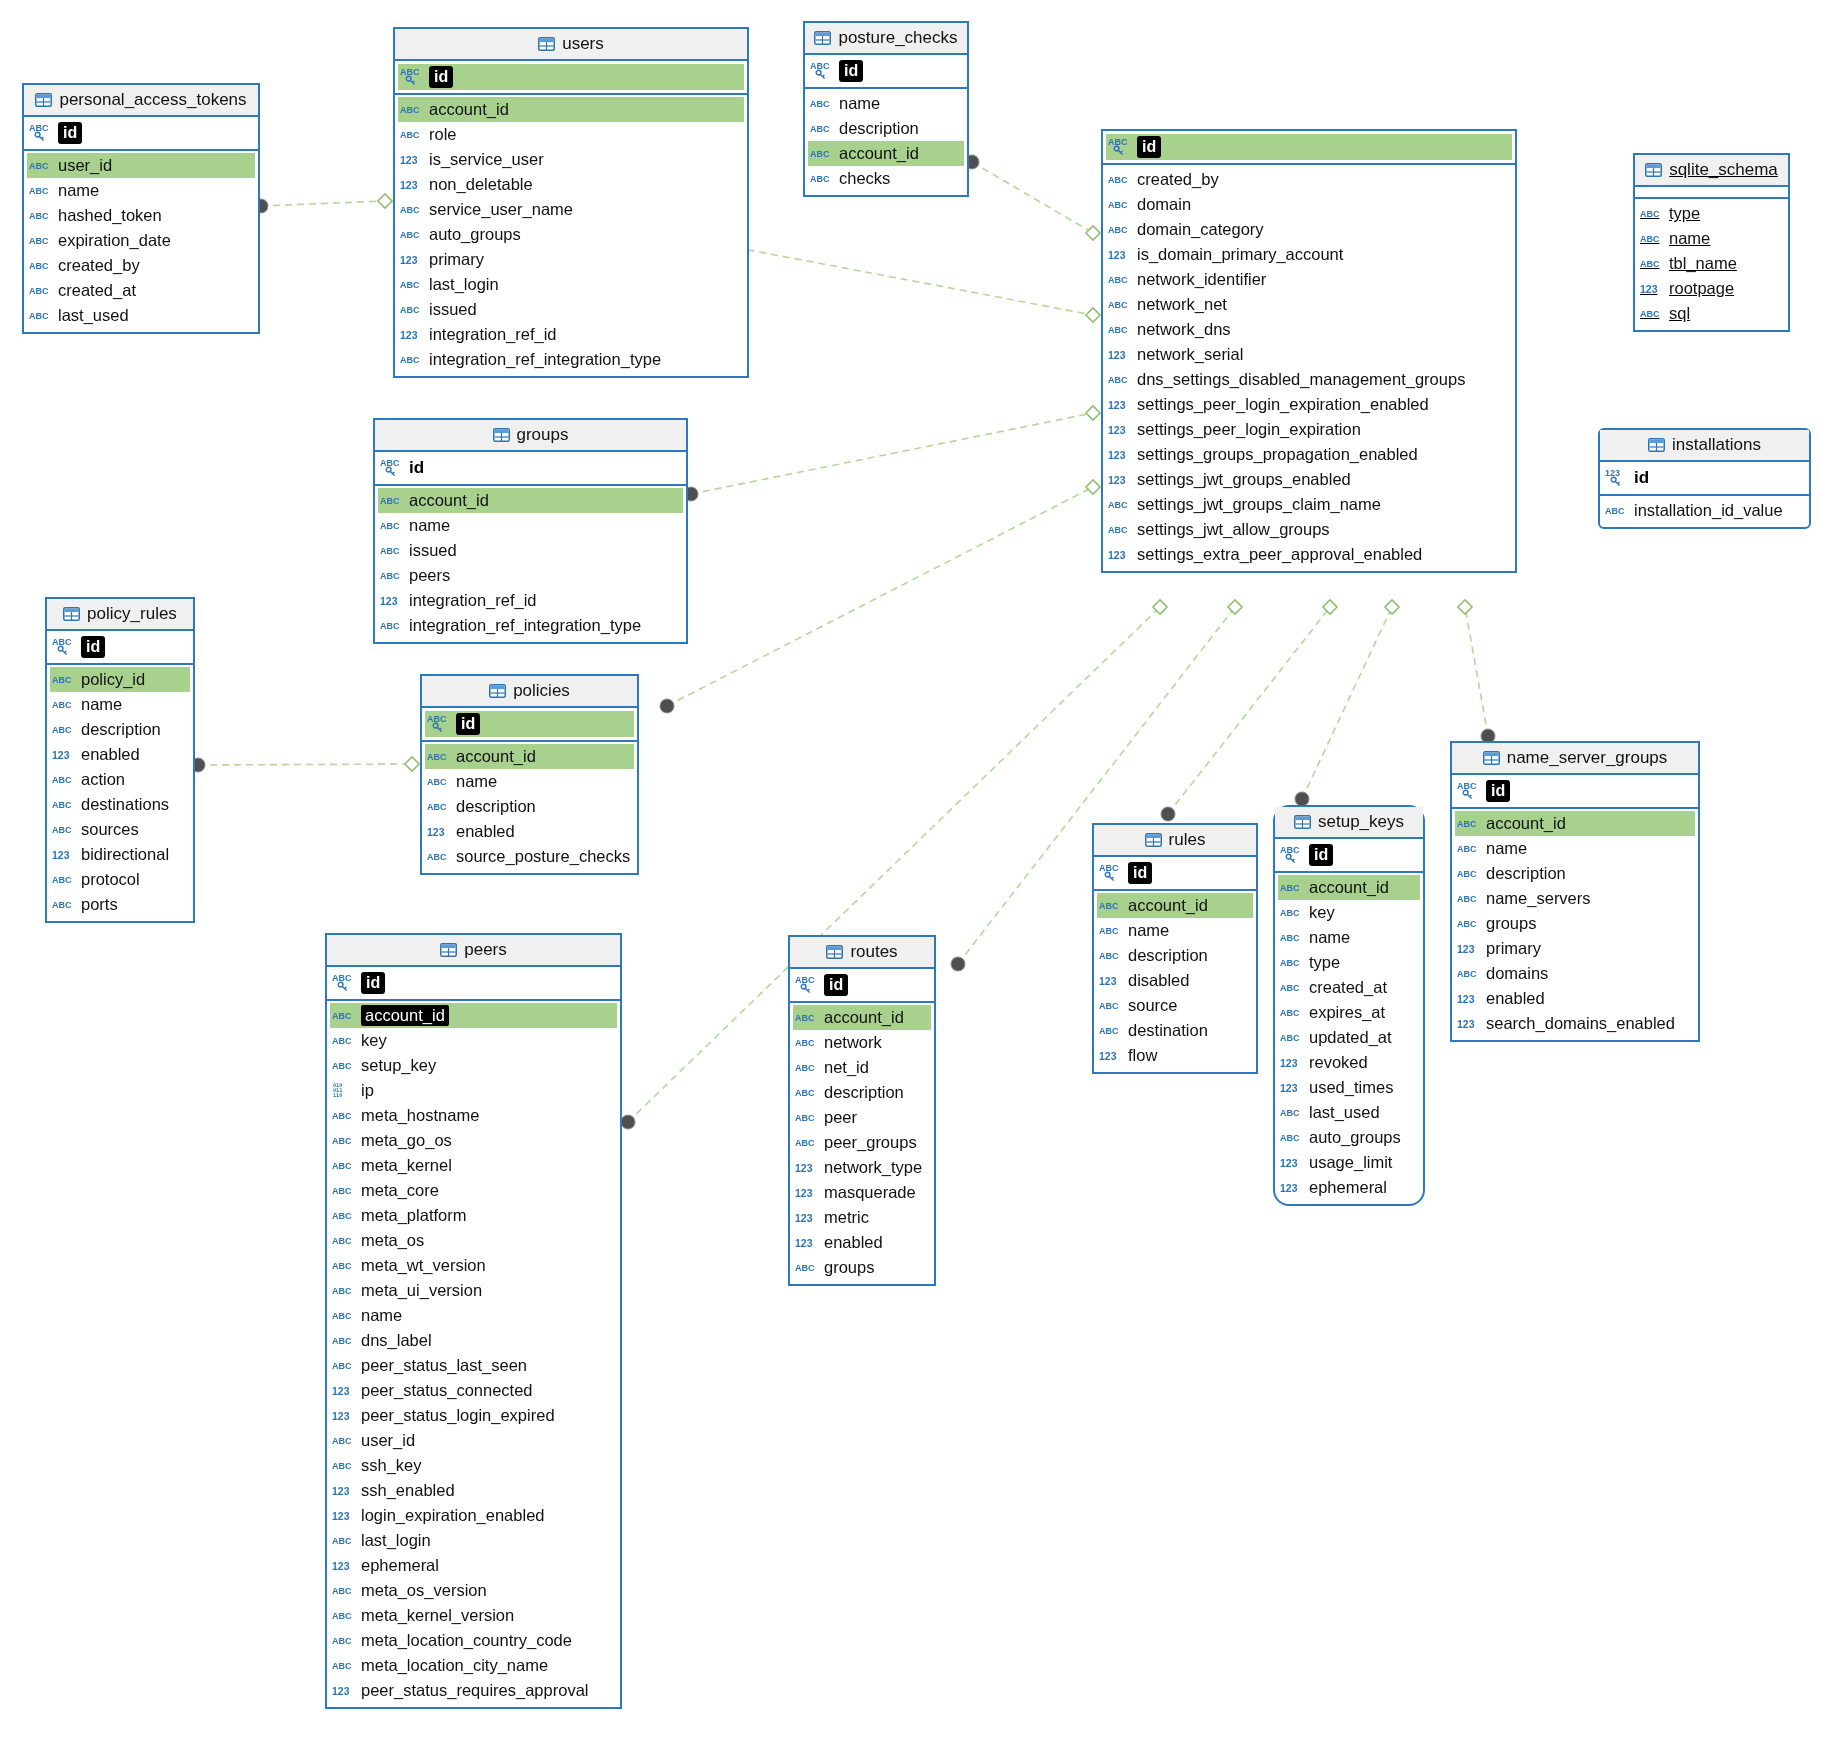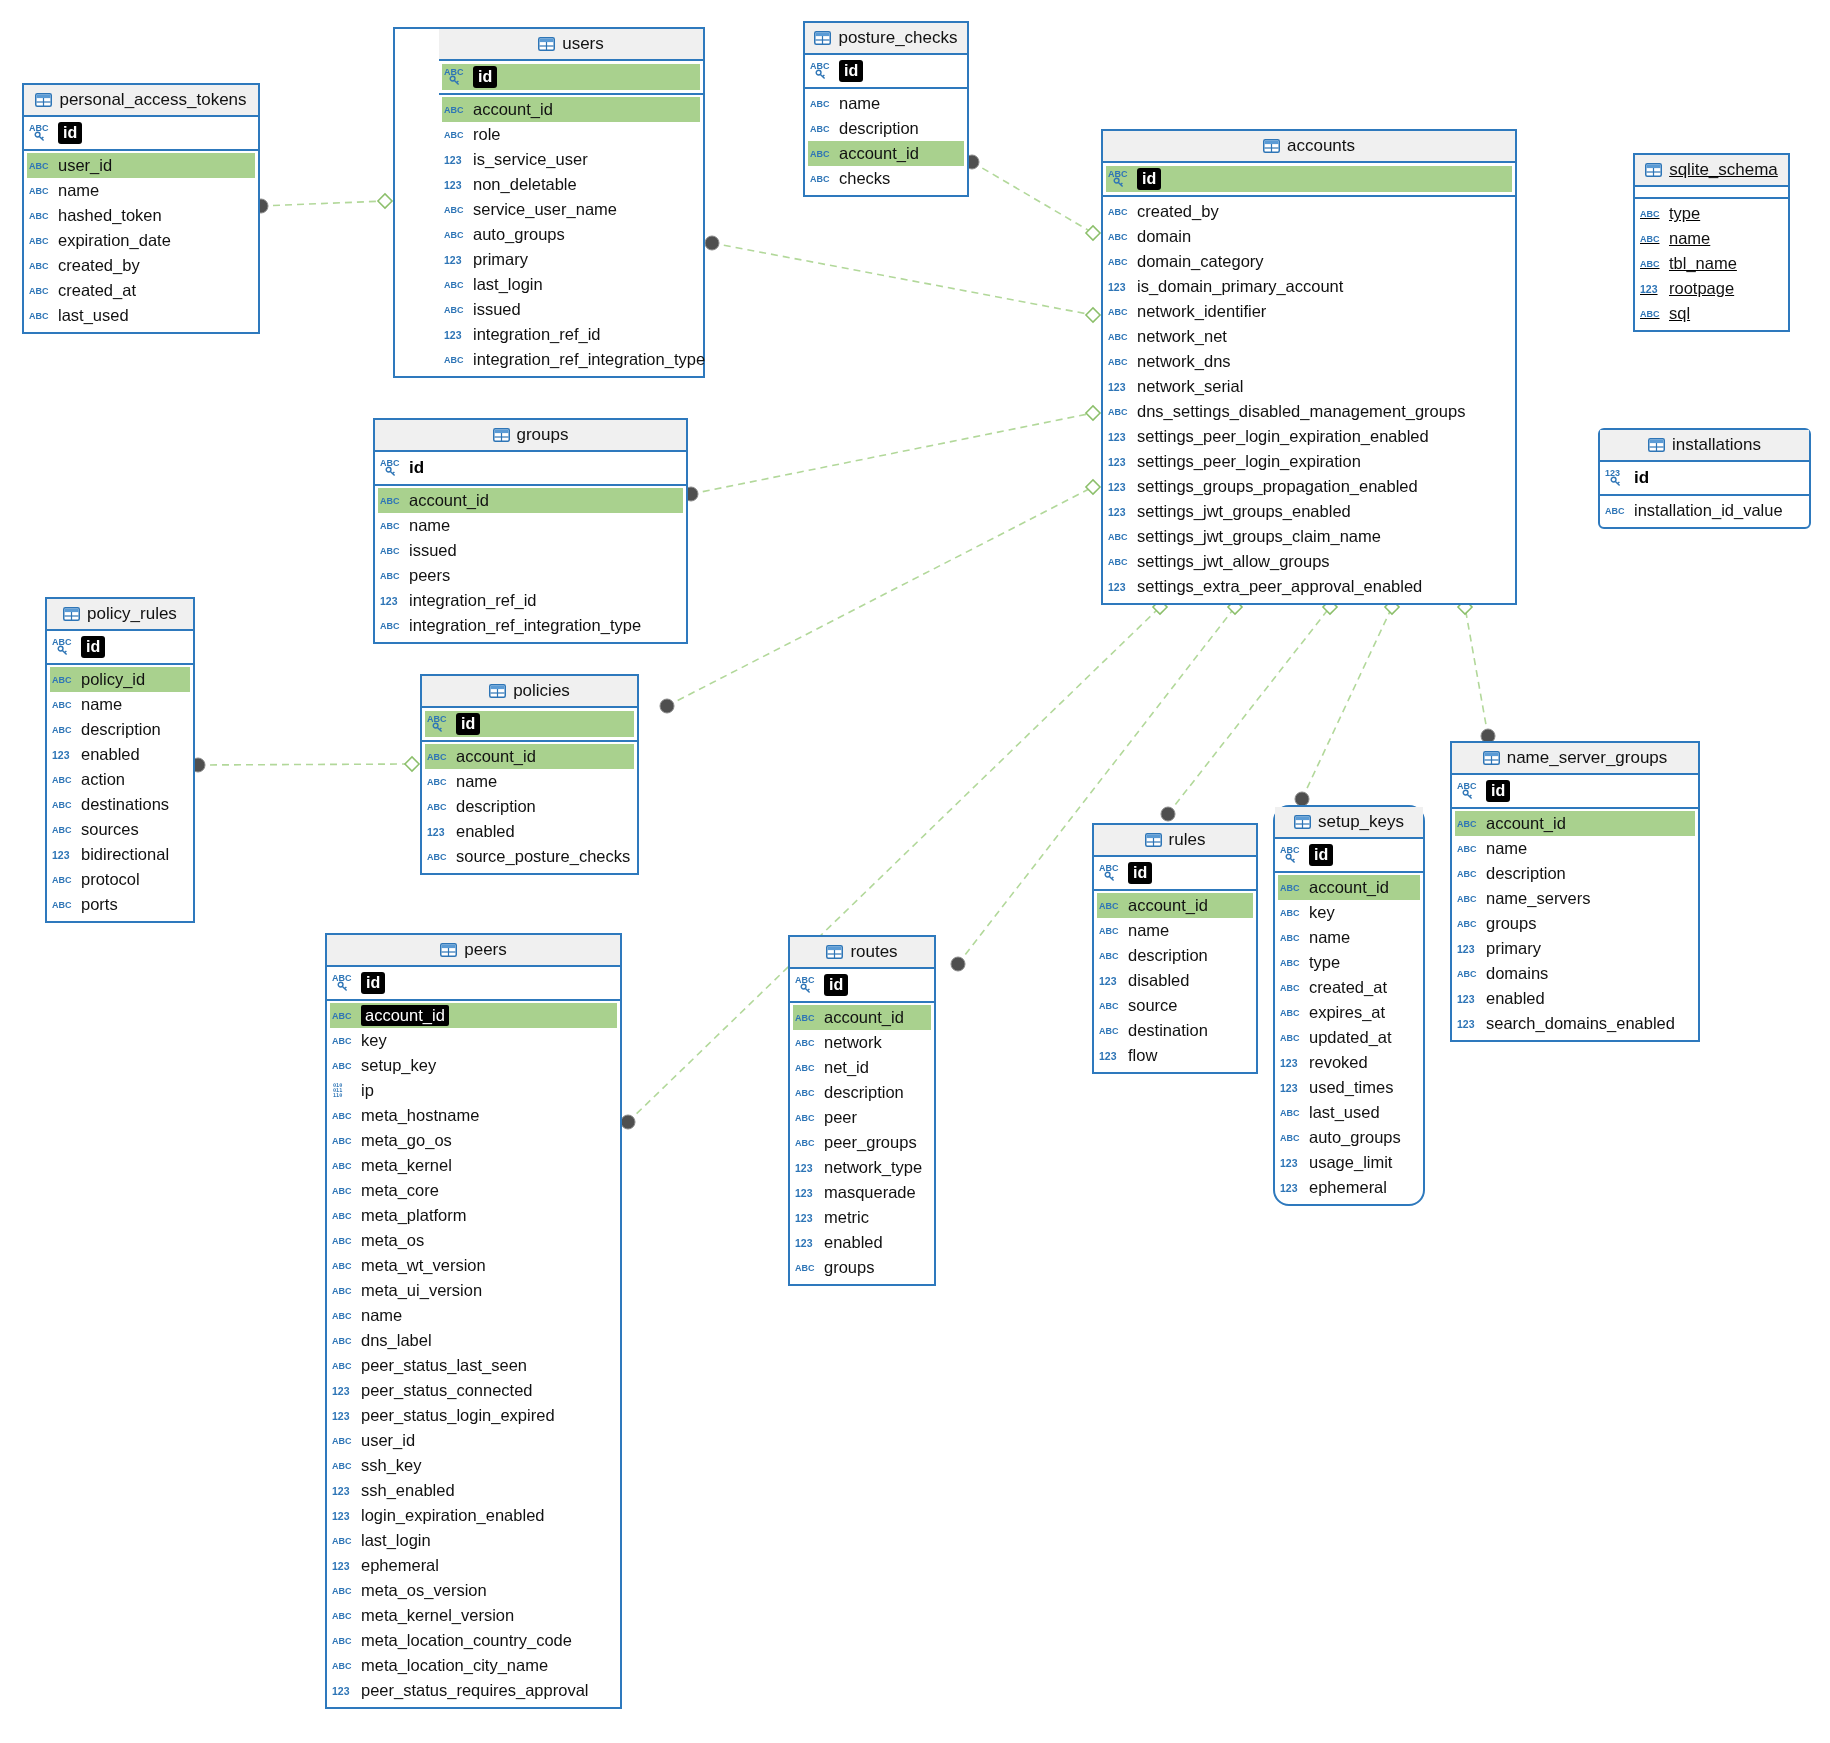--- a/index.html
+++ b/index.html
@@ -158,21 +158,21 @@
           <div class="frow">
             <span class="type-icon str">ABC</span>
             <span class="fname">created_at</span>
           </div>
           <div class="frow">
             <span class="type-icon str">ABC</span>
             <span class="fname">last_used</span>
           </div>
         </div>
       </div>
-      <div class="table-card" style="left: 393px; top: 27px; width: 312px; padding-left: 44px;">
+      <div class="table-card" style="left: 393px; top: 27px; width: 356px;">
         <div class="tbl-header">
           <svg width="17" height="14">
             <rect x="0.75" y="0.75" width="15.5" height="12.5" rx="1.5" fill="#ffffff" stroke="#2e75b6" stroke-width="1.5"></rect>
             <rect x="1.5" y="1.5" width="14" height="3.6" fill="#5b9bd5"></rect>
             <line x1="8.5" y1="5" x2="8.5" y2="13" stroke="#2e75b6" stroke-width="1.2"></line>
             <line x1="1.5" y1="9" x2="15.5" y2="9" stroke="#2e75b6" stroke-width="1.2"></line>
           </svg>
           <span>users</span>
         </div>
         <div class="pk-row">
@@ -269,29 +269,20 @@
             <span class="type-icon str">ABC</span>
             <span class="fname">account_id</span>
           </div>
           <div class="frow">
             <span class="type-icon str">ABC</span>
             <span class="fname">checks</span>
           </div>
         </div>
       </div>
       <div class="table-card" style="left: 1101px; top: 129px; width: 416px;">
-        <div class="tbl-header">
-          <svg width="17" height="14">
-            <rect x="0.75" y="0.75" width="15.5" height="12.5" rx="1.5" fill="#ffffff" stroke="#2e75b6" stroke-width="1.5"></rect>
-            <rect x="1.5" y="1.5" width="14" height="3.6" fill="#5b9bd5"></rect>
-            <line x1="8.5" y1="5" x2="8.5" y2="13" stroke="#2e75b6" stroke-width="1.2"></line>
-            <line x1="1.5" y1="9" x2="15.5" y2="9" stroke="#2e75b6" stroke-width="1.2"></line>
-          </svg>
-          <span>accounts</span>
-        </div>
         <div class="pk-row">
           <div class="pk-band green">
             <span class="pk-icon">
               <span class="abc">ABC</span>
               <svg width="12" height="12">
                 <circle cx="3.6" cy="3.6" r="2.4" fill="none" stroke="#2e75b6" stroke-width="1.4"></circle>
                 <path d="M5.4 5.4 L9.6 9.6 M7.6 7.6 L9.4 5.9" fill="none" stroke="#2e75b6" stroke-width="1.4"></path>
               </svg>
             </span>
             <span class="id-badge">id</span>

